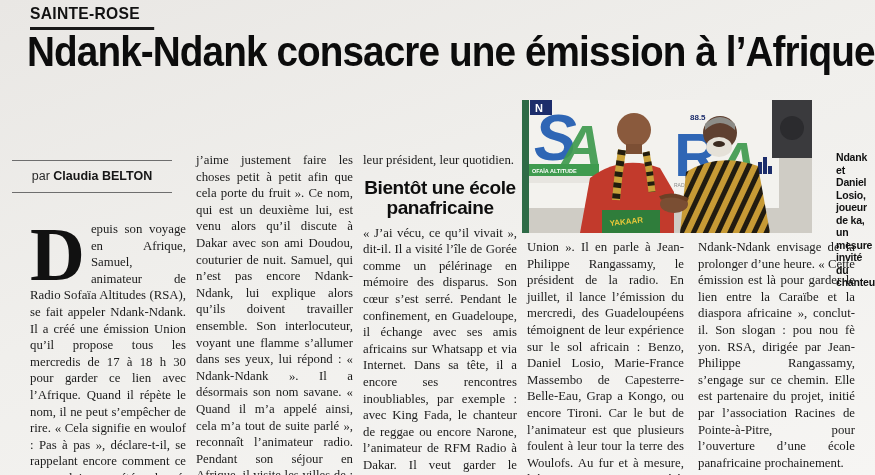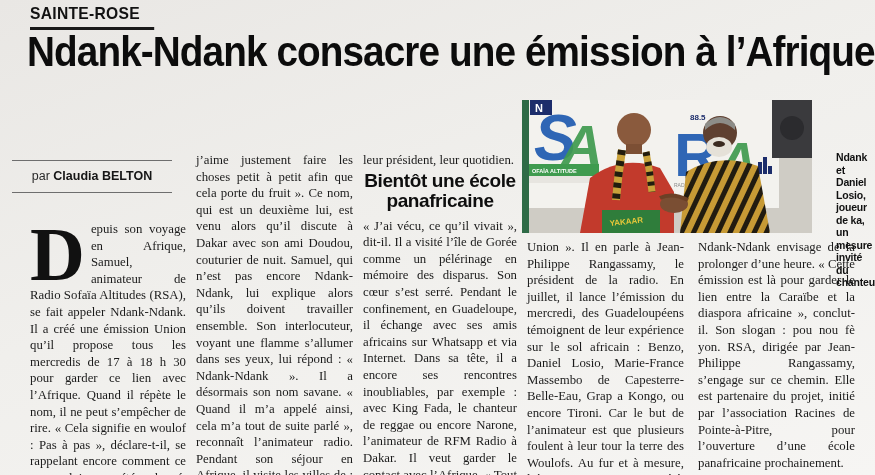--- a/index.html
+++ b/index.html
@@ -65,21 +65,21 @@
   .dropcap{
     float:left;
     font-family:"Liberation Serif",serif;
     font-weight:700;font-size:76px;line-height:60px;
     padding:3px 6px 0 0;color:#111;
   }
   .subhead{
     font-family:"Liberation Sans",sans-serif;
     font-weight:700;font-size:19px;line-height:20.5px;
     text-align:center;letter-spacing:-.4px;color:#0e0e0e;
-    margin:2px 0 6px;
+    margin:9px 0 6px;
   }
   .col3-intro{display:block;}
   .social{
     font-family:"Liberation Sans",sans-serif;
     font-weight:700;font-size:10.8px;line-height:13px;
     letter-spacing:-.2px;text-align:left;color:#111;
     margin-top:3px;
   }
 </style>
 </head>

